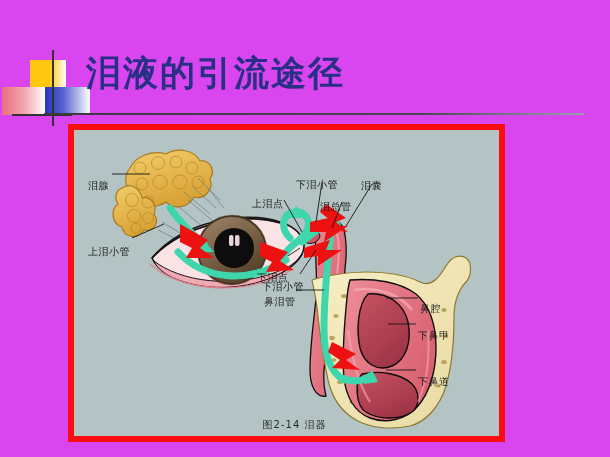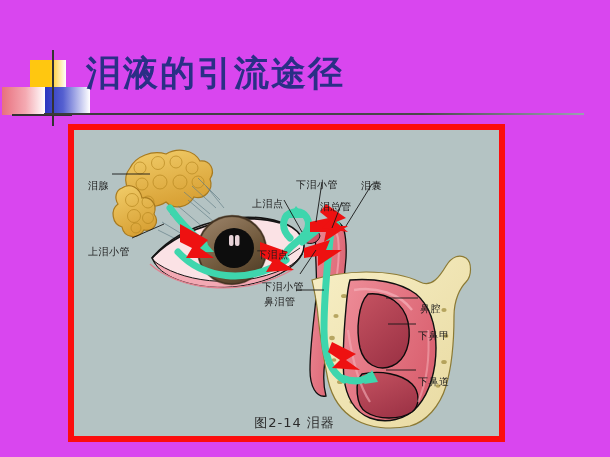--- a/index.html
+++ b/index.html
@@ -99,21 +99,21 @@
     overflow: hidden;
   }
   #figure-canvas svg { display: block; }
 
   .fig-caption {
     position: absolute;
     left: 16px;
     right: 0;
     bottom: 4px;
     text-align: center;
-    font-size: 13px;
+    font-size: 10px;
     color: #2b2b2b;
     letter-spacing: 1px;
   }
 
   
   .lbl {
     position: absolute;
     font-family: Liberation Serif, serif;
     font-size: 10px;
     color: #1a1a1a;
@@ -337,21 +337,21 @@
           <path d="M312,240 L342,240"></path>
         </g>
       </svg>
 
       <div class="lbl" style="left:14px;  top:37px;">泪腺</div>
       <div class="lbl" style="left:14px;  top:103px;">上泪小管</div>
       <div class="lbl" style="left:178px; top:55px;">上泪点</div>
       <div class="lbl" style="left:222px; top:36px;">下泪小管</div>
       <div class="lbl" style="left:246px; top:58px;">泪总管</div>
       <div class="lbl" style="left:287px; top:37px;">泪囊</div>
-      <div class="lbl" style="left:183px; top:106px;">下泪点</div>
+      <div class="lbl" style="left:183px; top:129px;">下泪点</div>
       <div class="lbl" style="left:188px; top:138px;">下泪小管</div>
       <div class="lbl" style="left:190px; top:153px;text-align:right;">鼻泪管</div>
       <div class="lbl" style="left:346px; top:160px;text-align:center;">鼻腔</div>
       <div class="lbl" style="left:344px; top:187px;">下鼻甲</div>
       <div class="lbl" style="left:344px; top:233px;text-align:right;">下鼻道</div>
 
       <div class="fig-caption">图2-14    泪器</div>
     </div>
   </div>
 

